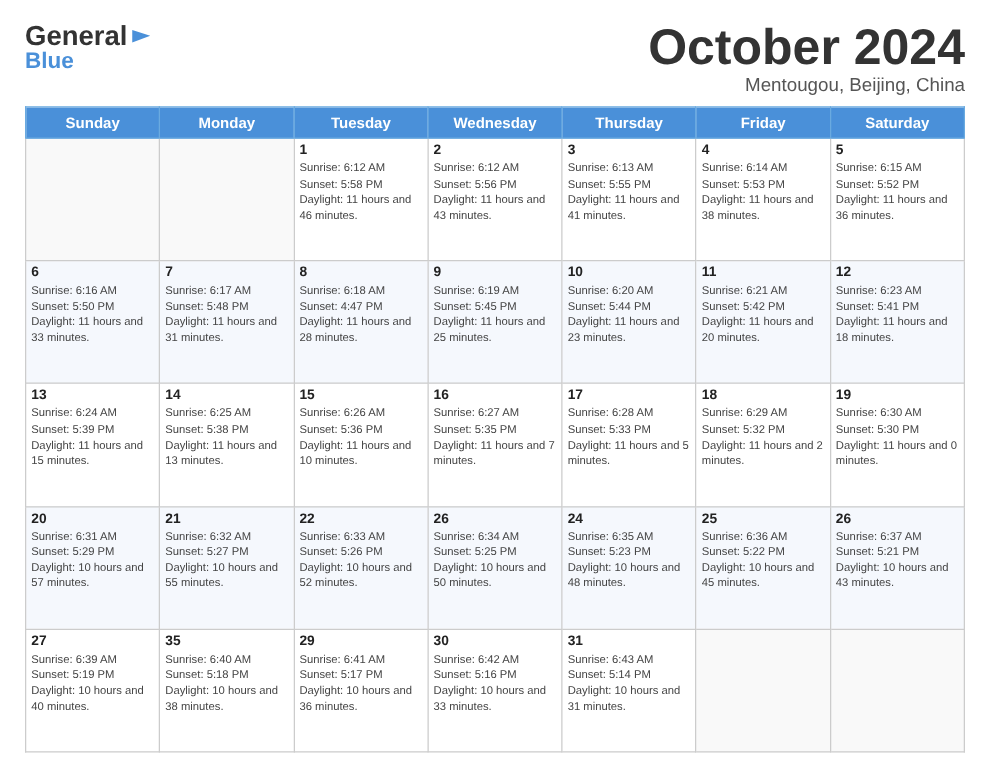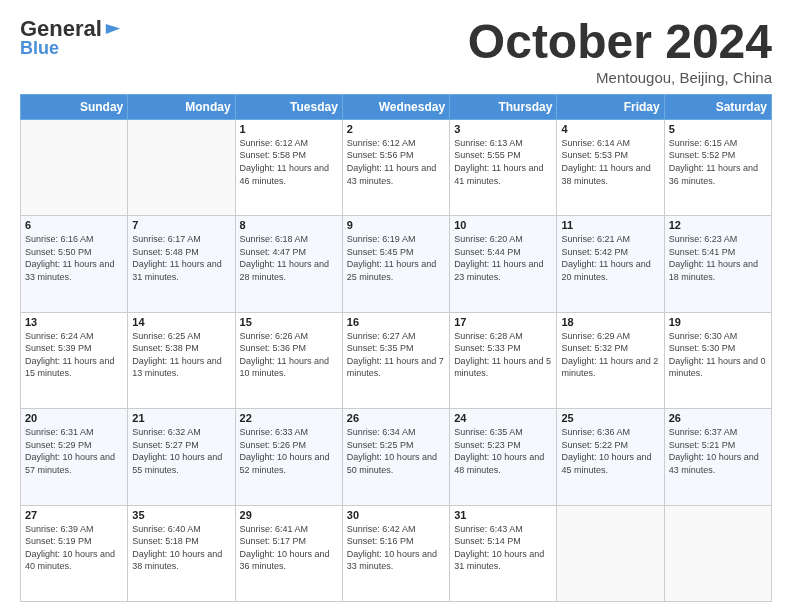--- a/index.html
+++ b/index.html
@@ -34,42 +34,42 @@
       margin-left: 2px;
     }
     .logo-row {
       display: flex;
       align-items: center;
     }
     .title-area {
       text-align: right;
     }
     .month-title {
-      font-size: 48px;
+      font-size: 40px;
       font-weight: bold;
       color: #333;
       line-height: 1.1;
     }
     .subtitle {
       font-size: 15px;
       color: #555;
     }
     .calendar {
       flex: 1;
       border-collapse: collapse;
       width: 100%;
       table-layout: fixed;
     }
     .calendar th {
       background: #4a90d9;
       color: #fff;
       font-size: 12px;
       font-weight: bold;
       padding: 5px 4px;
-      text-align: right;
+      text-align: center;
       border: 1px solid #6aaae0;
     }
     .calendar td {
       border: 1px solid #ccc;
       vertical-align: top;
       padding: 3px 4px;
       font-size: 9.5px;
       color: #333;
       height: 82px;
     }

